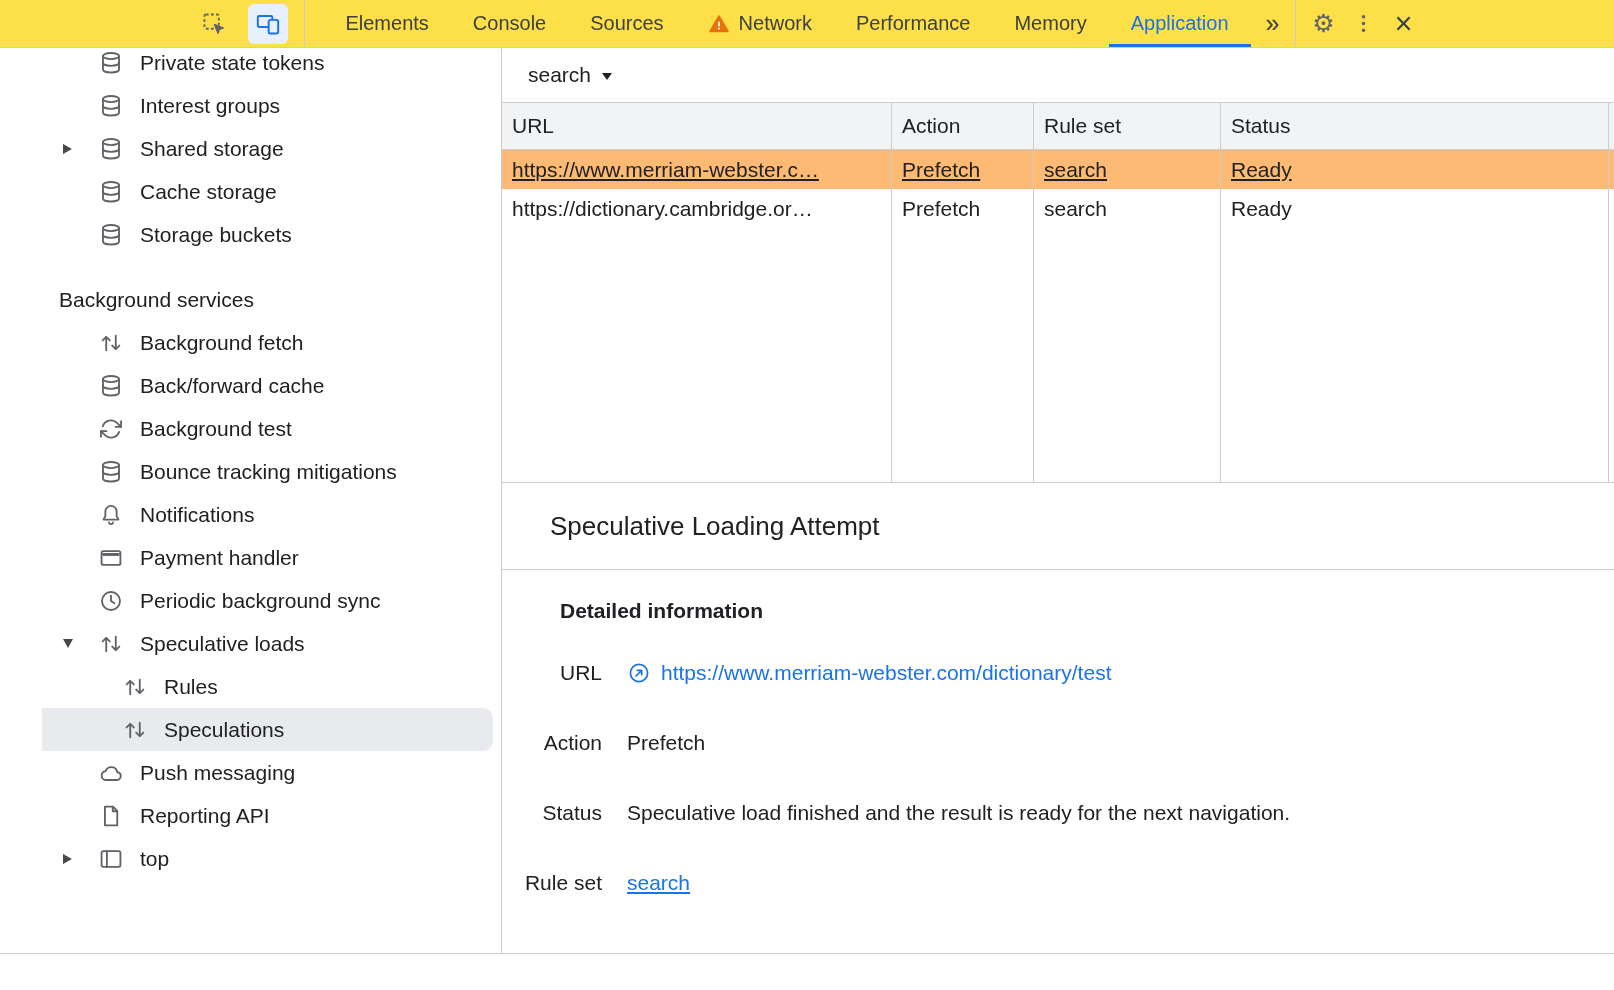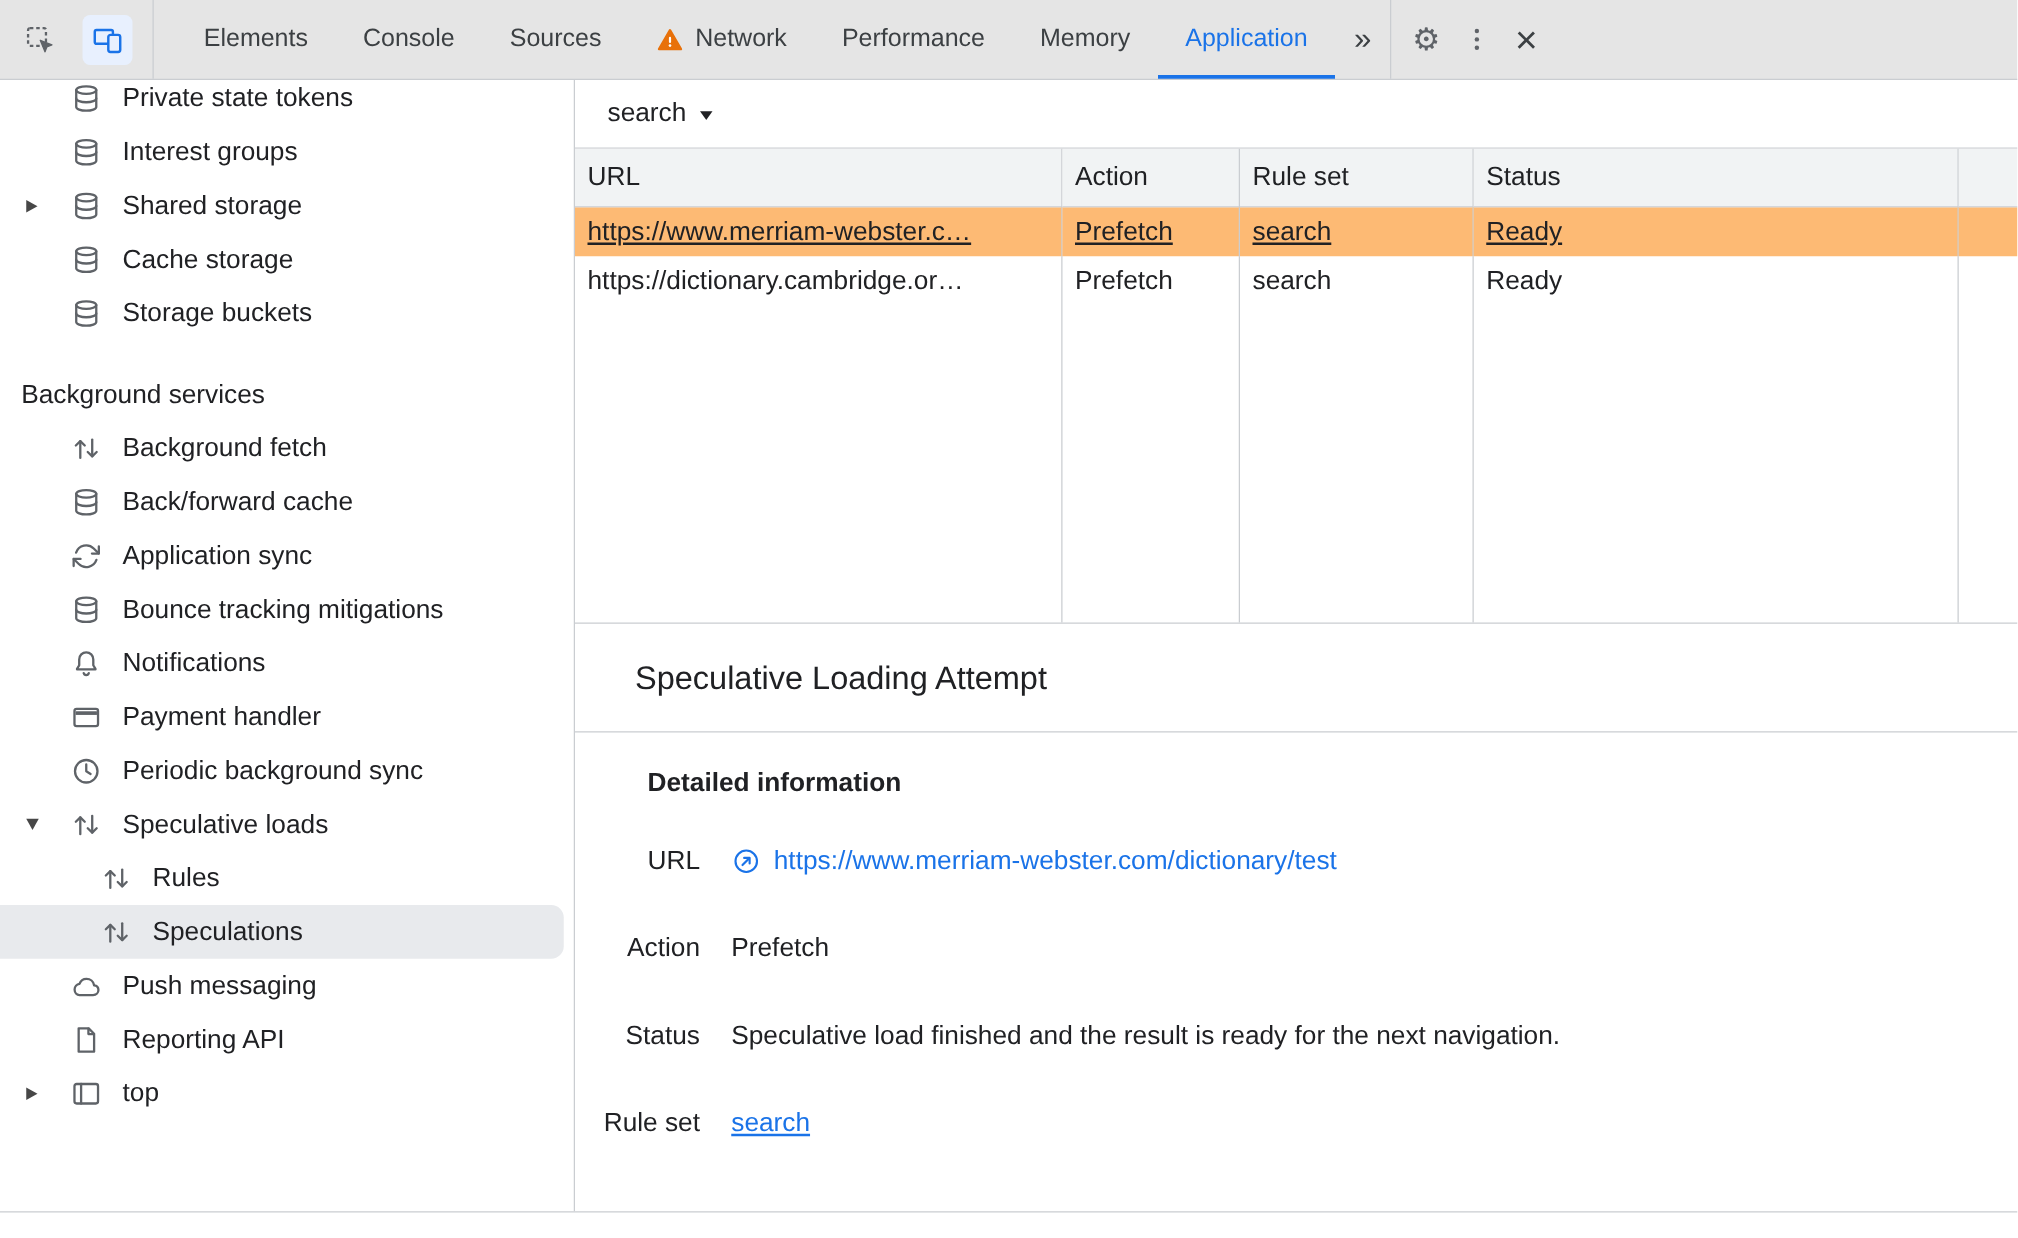--- a/index.html
+++ b/index.html
@@ -1,39 +1,39 @@
 <!DOCTYPE html>
 <html><head>
 <meta charset="utf-8">
 <style>
   *{margin:0;padding:0;box-sizing:border-box;}
   html,body{width:1614px;height:990px;}
   body{font-family:"Liberation Sans","DejaVu Sans",sans-serif;font-size:21px;color:#202124;background:#fff;overflow:hidden;}
   button{background:none;border:none;font:inherit;color:inherit;cursor:pointer;}
 
   
-  .toolbar{height:64px;background:#e5e5e5;border-bottom:1px solid #cacdd1;display:flex;align-items:stretch;justify-content:flex-start;}
+  .toolbar{height:48px;background:#fde047;border-bottom:1px solid #cacdd1;display:flex;align-items:stretch;justify-content:center;}
   .tb-left,.tb-right{display:flex;align-items:center;height:100%;}
   .tbtn{display:flex;align-items:center;justify-content:center;width:40px;height:40px;border-radius:6px;flex:none;}
   .tbtn svg{display:block;width:26px;height:26px;}
   .inspect{margin-left:12px;}
   .device{background:#e8f0fe;margin-left:14px;}
   .vsep{width:1px;height:100%;background:#cacdd1;flex:none;}
   .tb-left .vsep{margin-left:16px;}
   .tabs{display:flex;align-items:stretch;height:100%;margin-left:18px;}
   .tab{display:flex;align-items:center;gap:9px;padding:0 22px;font-size:20px;color:#3c4043;white-space:nowrap;}
   .tab.active{color:#1a73e8;box-shadow:inset 0 -3px 0 0 #1a73e8;}
   .warnicon{width:22px;height:22px;flex:none;}
   .overflow{font-size:25px;color:#3c4043;width:44px;height:100%;border-radius:0;}
   .gear{font-size:25px;color:#5f6368;margin-left:8px;}
   .kebab svg{width:25px;height:25px;}
   .close{font-size:31px;color:#3c4043;margin-right:8px;}
 
   
-  .content{display:flex;height:906px;border-bottom:1px solid #cacdd1;background:#fff;}
+  .content{display:flex;height:906px;border-bottom:1px solid #cacdd1;background:#fff;padding-left:42px;}
   .sidebar{width:460px;flex:none;border-right:1px solid #cacdd1;overflow:hidden;}
   .tree-list{margin-top:-7px;}
   .main{flex:1;display:flex;flex-direction:column;min-width:0;}
 
   
   .tree-row{display:flex;align-items:center;height:43px;padding-left:14px;cursor:pointer;white-space:nowrap;}
   .caret{width:42px;flex:none;display:flex;align-items:center;padding-left:7px;}
   .ticon{width:26px;height:26px;flex:none;margin-right:16px;stroke:#5f6368;fill:none;stroke-width:1.7;stroke-linecap:round;stroke-linejoin:round;}
   .lvl2{padding-left:38px;}
   .selected{background:#e8eaed;border-radius:0 10px 10px 0;margin-right:8px;}
@@ -237,21 +237,21 @@
           <svg class="ticon" viewBox="0 0 24 24">
               <use href="#i-db"></use>
             </svg>
           <span class="tlabel">Back/forward cache</span>
         </div>
         <div class="tree-row">
           <span class="caret"></span>
           <svg class="ticon" viewBox="0 0 24 24">
               <use href="#i-sync"></use>
             </svg>
-          <span class="tlabel">Application sync</span>
+          <span class="tlabel">Background test</span>
         </div>
         <div class="tree-row">
           <span class="caret"></span>
           <svg class="ticon" viewBox="0 0 24 24">
               <use href="#i-db"></use>
             </svg>
           <span class="tlabel">Bounce tracking mitigations</span>
         </div>
         <div class="tree-row">
           <span class="caret"></span>

